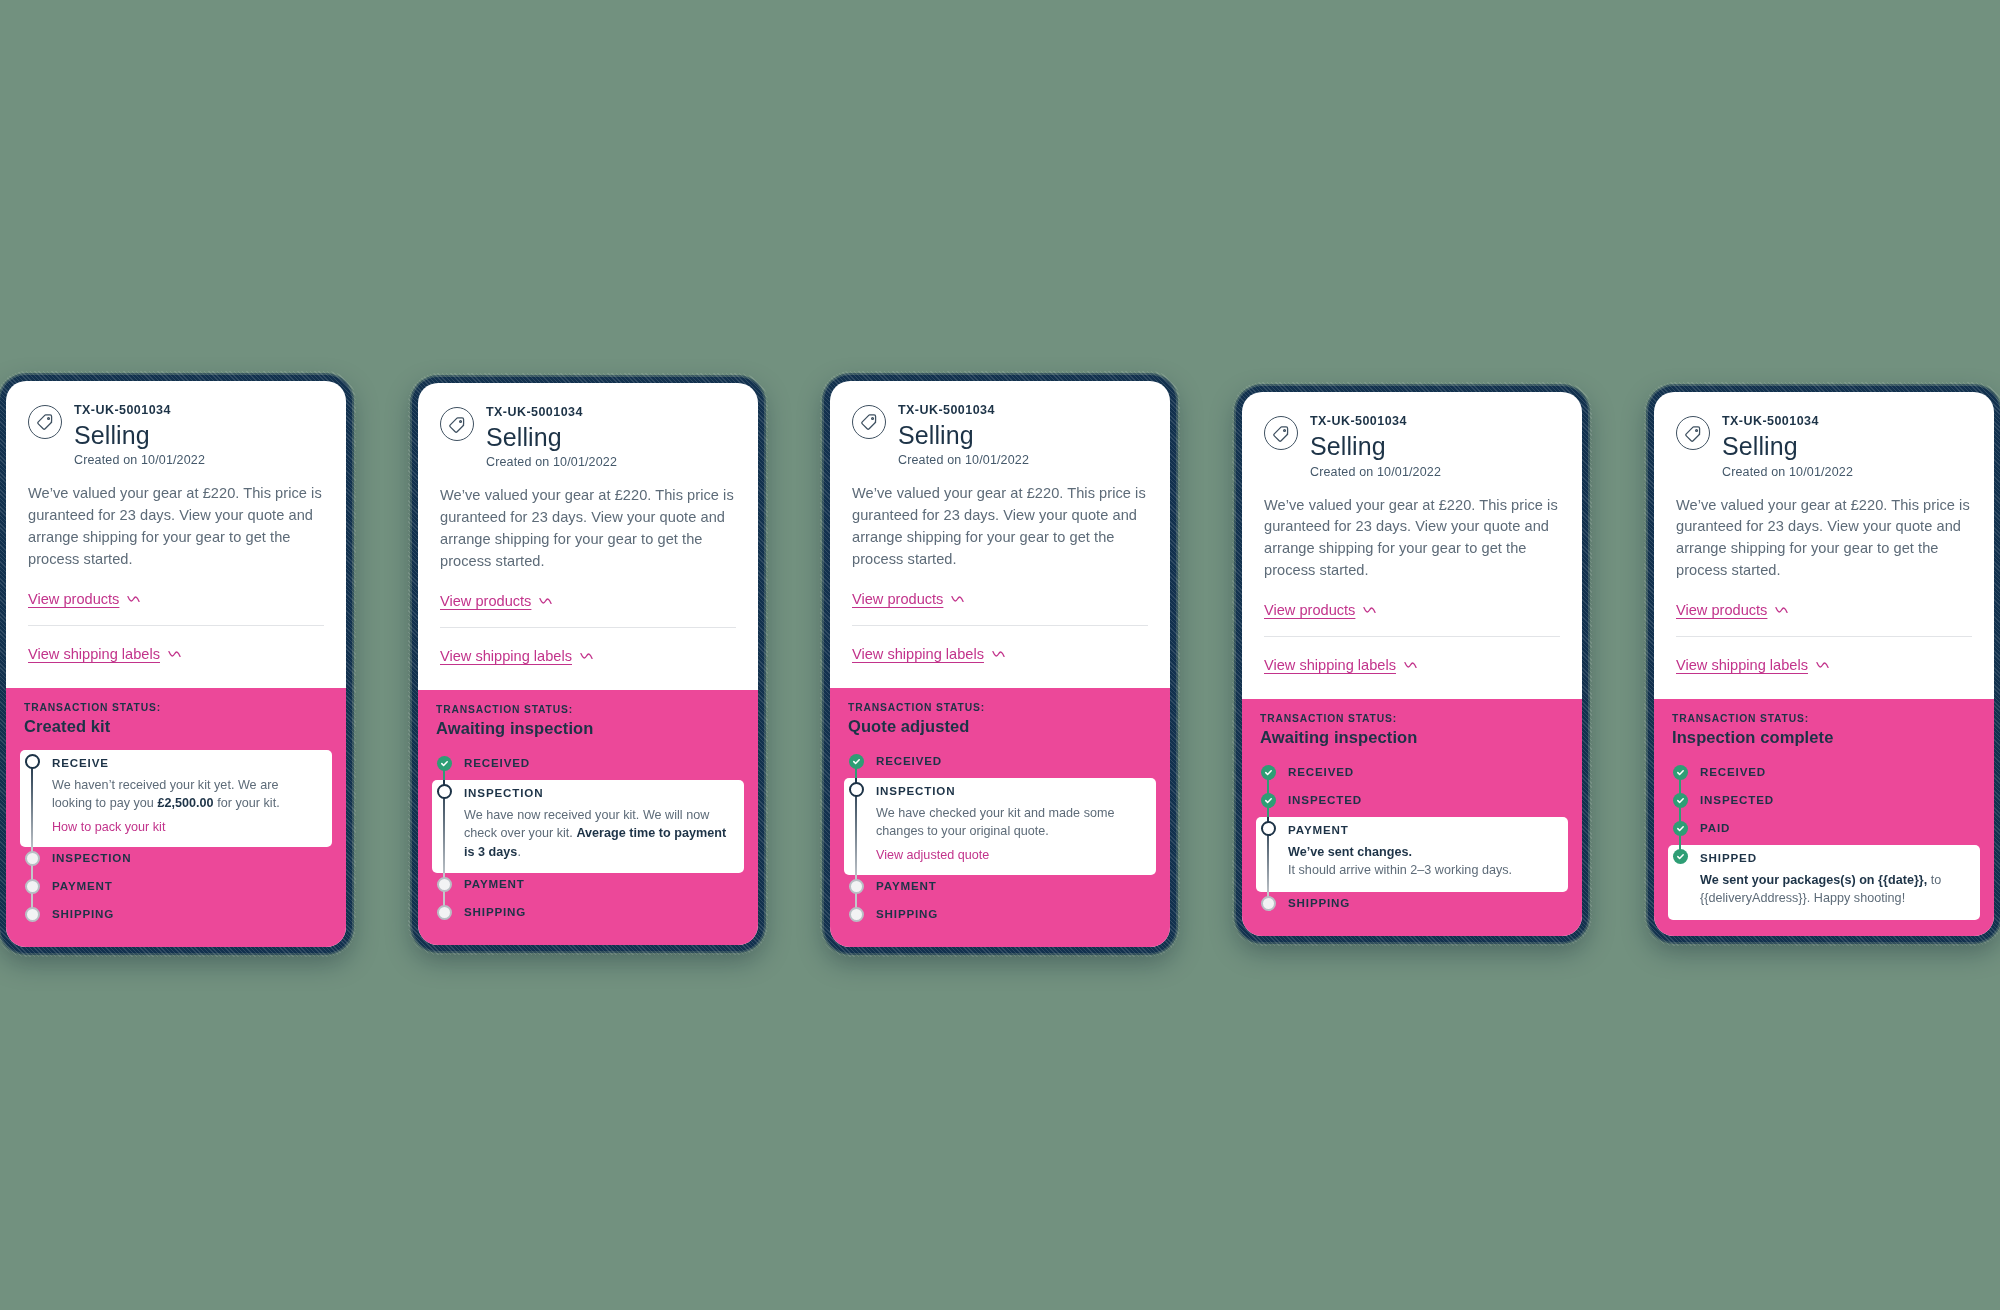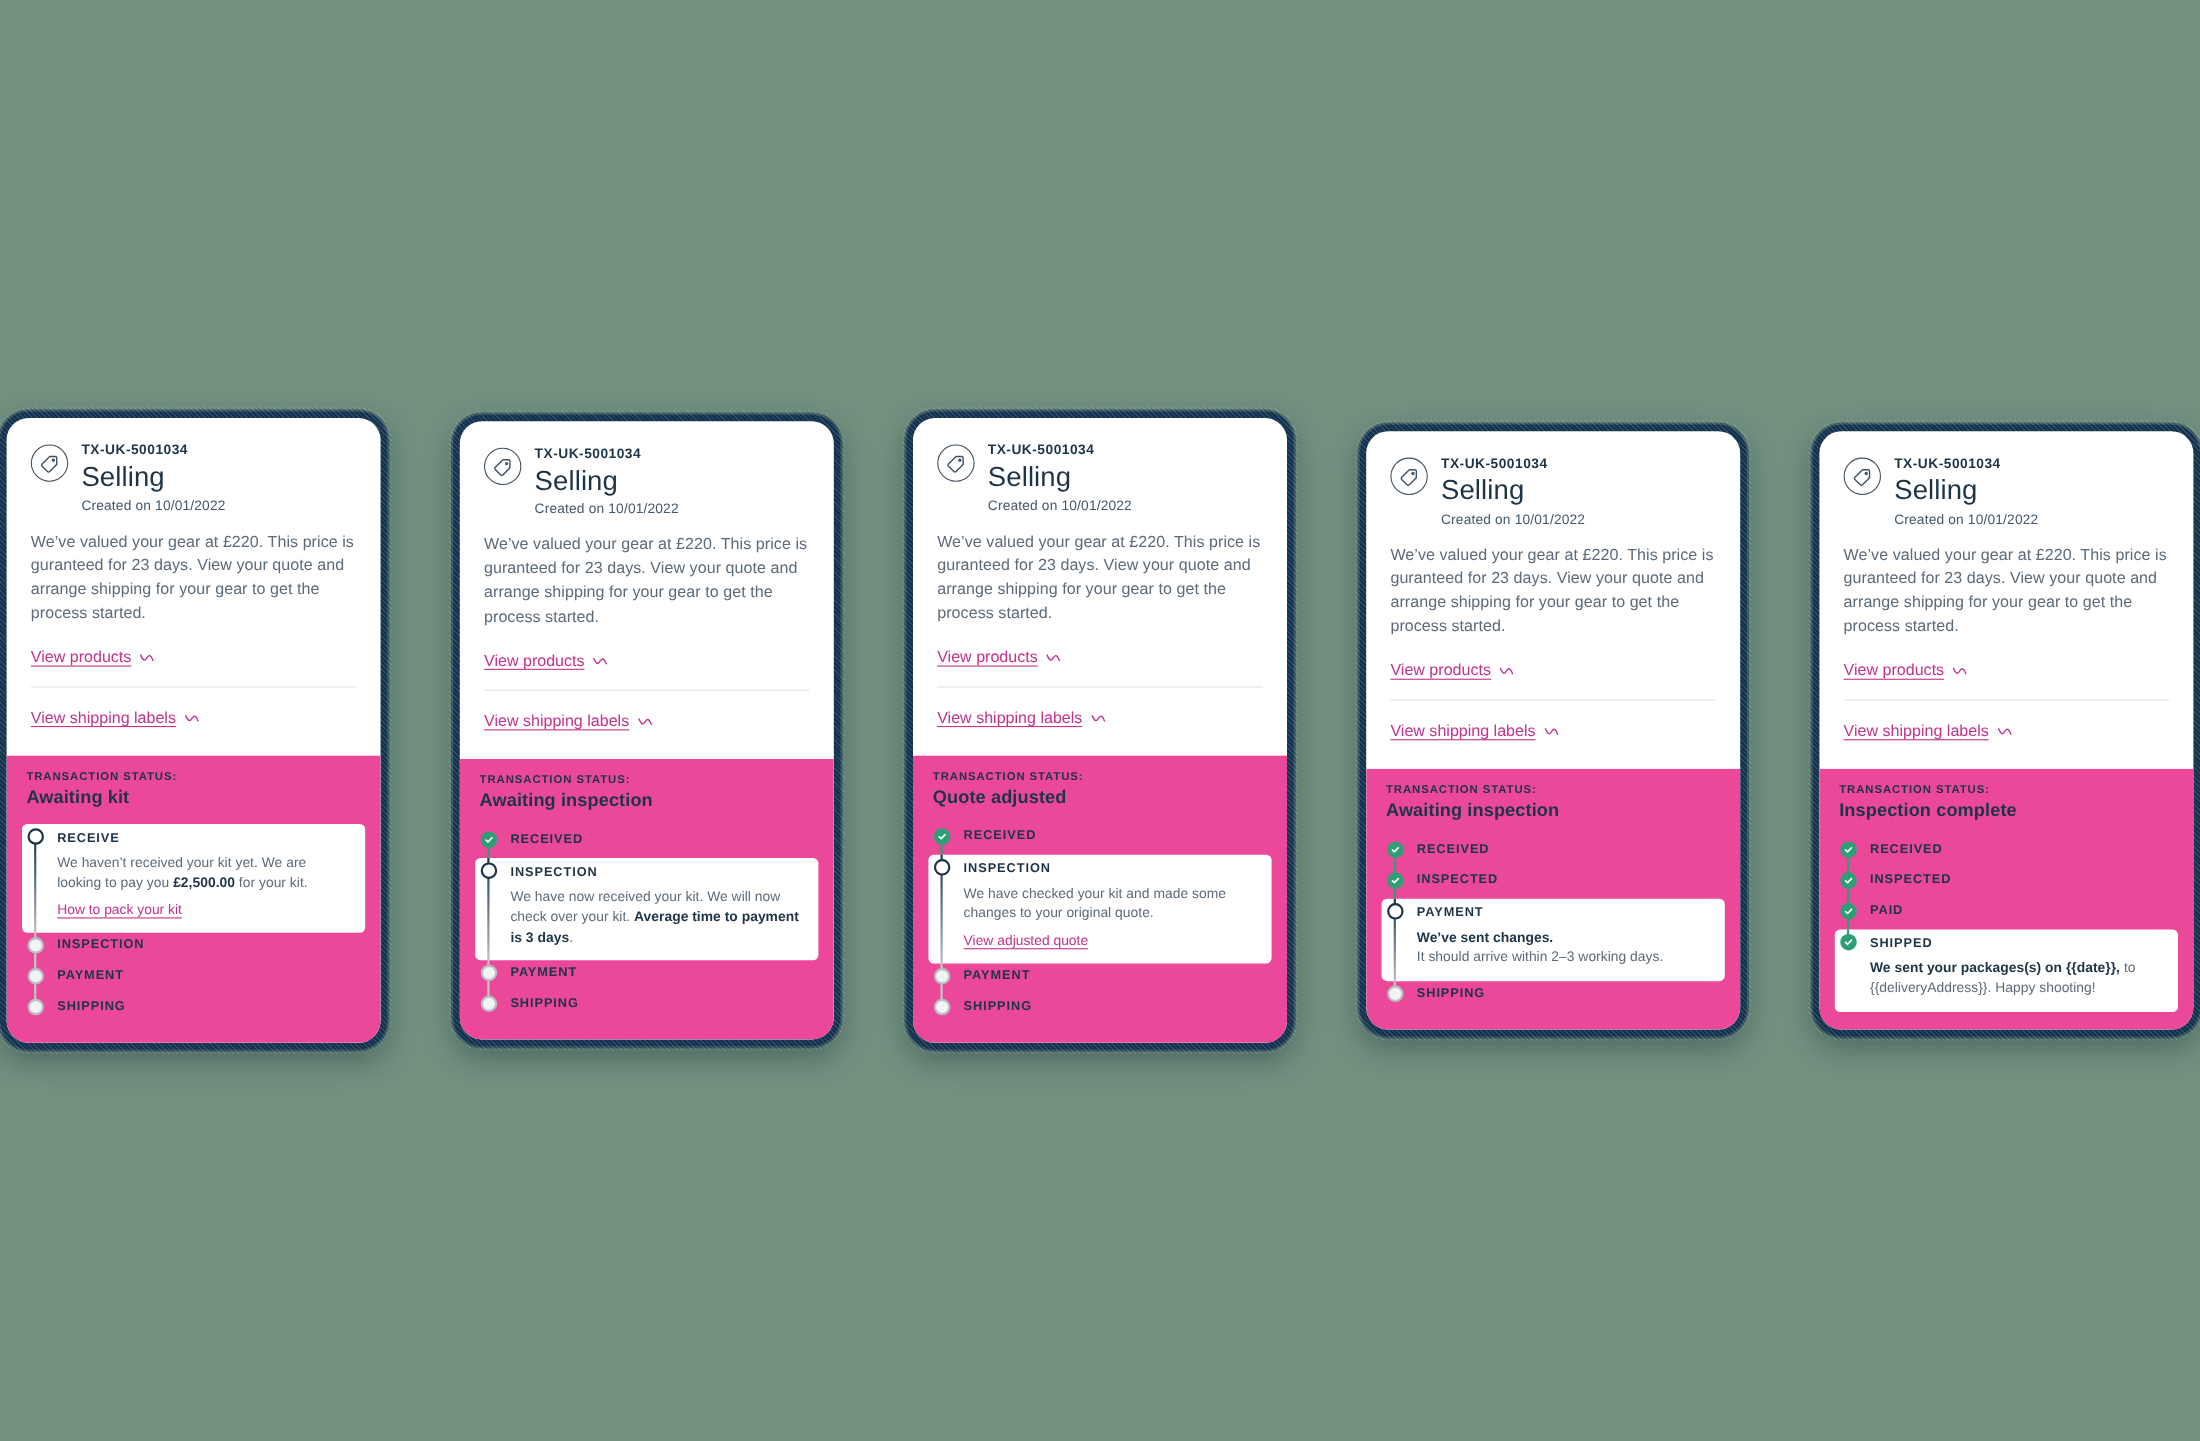--- a/index.html
+++ b/index.html
@@ -194,21 +194,20 @@
     margin-top: 6px;
     letter-spacing: .02px;
   }
   .tl-detail b { color: #1d3347; font-weight: 700; }
   .tl-detail .strong-line { color: #1d3347; font-weight: 700; display: block; }
   .tl-link {
     display: inline-block;
     margin-top: 8px;
     font-size: 12.6px;
     color: #c2338b;
-    text-decoration: underline;
     text-underline-offset: 3px;
     cursor: pointer;
   }
   
   .tl-step.highlight { background: #ffffff; border-radius: 5px; }
   .tl-step.highlight .tl-body { padding: 2px 12px 12px 0; }
   .tl-step.highlight .tl-rail { padding-left: 0; }
   .tl-step { padding-left: 4px; }
 </style>
 </head>
@@ -245,21 +244,21 @@
         <div class="disclosure">
           <span class="dlabel">View shipping labels</span>
           <svg class="chev" viewBox="0 0 14 8" fill="none" stroke="#c2338b" stroke-width="1.4" stroke-linecap="round" stroke-linejoin="round">
             <path d="M1 1.4 C3.4 7.2 5.1 7.2 7 4 C8.9 .8 10.6 .8 13 6.6"></path>
           </svg>
         </div>
       </div>
 
       <div class="status-panel">
         <div class="status-kicker">TRANSACTION STATUS:</div>
-        <div class="status-title">Awaiting kit</div>
+        <div class="status-title">Created kit</div>
         <div class="timeline">
             <div class="tl-step highlight">
               <div class="tl-rail">
                 <div class="tl-line dark"></div>
                 <div class="dot active"></div>
               </div>
               <div class="tl-body"><div class="tl-label">RECEIVE</div><div class="tl-detail">We haven’t received your kit yet. We are looking to pay you <b>£2,500.00</b> for your kit.</div><span class="tl-link">How to pack your kit</span></div>
             </div>
             <div class="tl-step">
               <div class="tl-rail">

